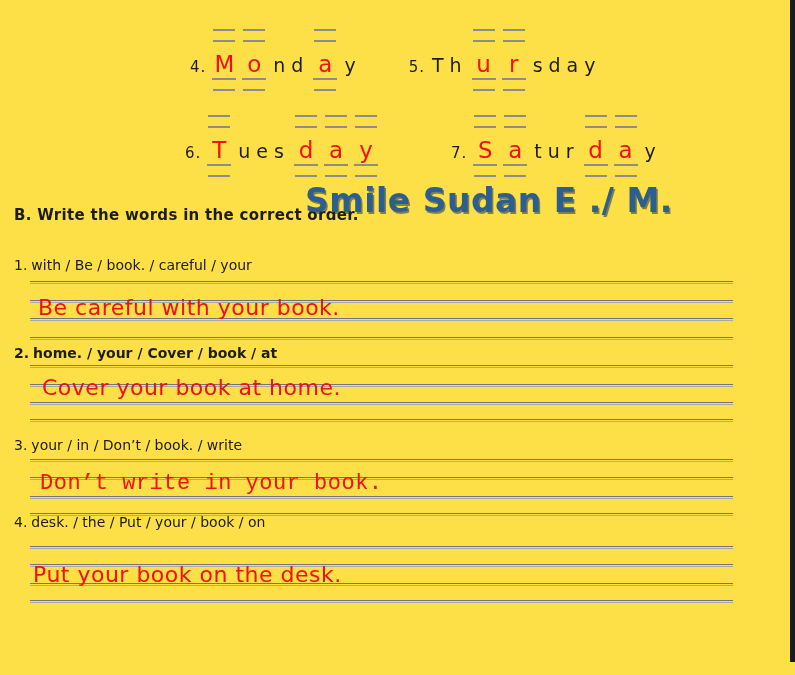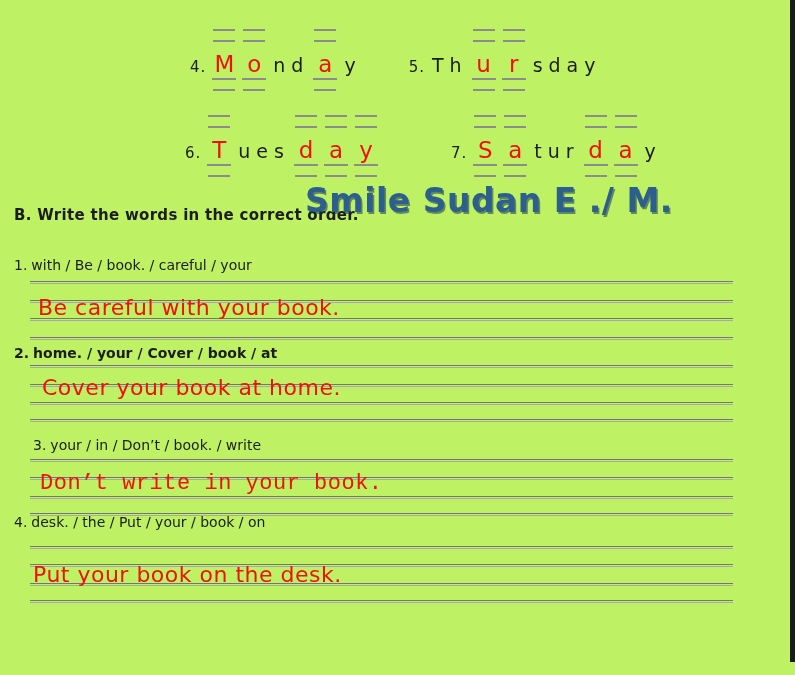--- a/index.html
+++ b/index.html
@@ -1,17 +1,17 @@
 <!DOCTYPE html>
 <html><head>
 <meta charset="utf-8">
 <style>
   html,body { margin:0; padding:0; background:#ffffff; }
   .page {
-    position:relative; width:795px; height:675px; background:#bef264;
+    position:relative; width:795px; height:675px; background:#fde047;
     overflow:hidden; font-family:"DejaVu Sans", sans-serif; color:#1c1c1c;
   }
   .right-border {
     position:absolute; top:0; right:0; width:5px; height:662px; background:#1b1b1b;
   }
 
   
   .day-row { position:absolute; white-space:nowrap; line-height:28px; }
   .day-item { display:inline-block; vertical-align:baseline; }
   .day-num { font-size:15px; margin-right:3px; letter-spacing:1px; }
@@ -70,21 +70,21 @@
       <div class="ruled-line" style="top: 300px;"></div>
       <div class="ruled-line" style="top: 318px;"></div>
       <div class="ruled-line" style="top: 337px;"></div>
       <div class="ex-answer" style="top: 295px; left: 38px;">Be careful with your book.</div>
       <div class="ex-prompt" style="top: 345px; font-weight: bold;"><span style="margin-right: 4px;">2.</span><span>home. / your / Cover / book / at</span></div>
       <div class="ruled-line" style="top: 365px;"></div>
       <div class="ruled-line" style="top: 384px;"></div>
       <div class="ruled-line" style="top: 402px;"></div>
       <div class="ruled-line" style="top: 419px;"></div>
       <div class="ex-answer" style="top: 375px; left: 42px;">Cover your book at home.</div>
-      <div class="ex-prompt" style="top: 437px; margin-left: 19px;"><span style="margin-right: 4px;">3.</span><span>your / in / Don’t / book. / write</span></div>
+      <div class="ex-prompt" style="top: 437px;"><span style="margin-right: 4px;">3.</span><span>your / in / Don’t / book. / write</span></div>
       <div class="ruled-line" style="top: 459px;"></div>
       <div class="ruled-line" style="top: 477px;"></div>
       <div class="ruled-line" style="top: 496px;"></div>
       <div class="ruled-line" style="top: 513px;"></div>
       <div class="ex-answer" style="top: 471px; left: 40px; font-family: Liberation Mono, monospace;">Don’t write in your book.</div>
       <div class="ex-prompt" style="top: 514px;"><span style="margin-right: 4px;">4.</span><span>desk. / the / Put / your / book / on</span></div>
       <div class="ruled-line" style="top: 546px;"></div>
       <div class="ruled-line" style="top: 564px;"></div>
       <div class="ruled-line" style="top: 583px;"></div>
       <div class="ruled-line" style="top: 600px;"></div>

